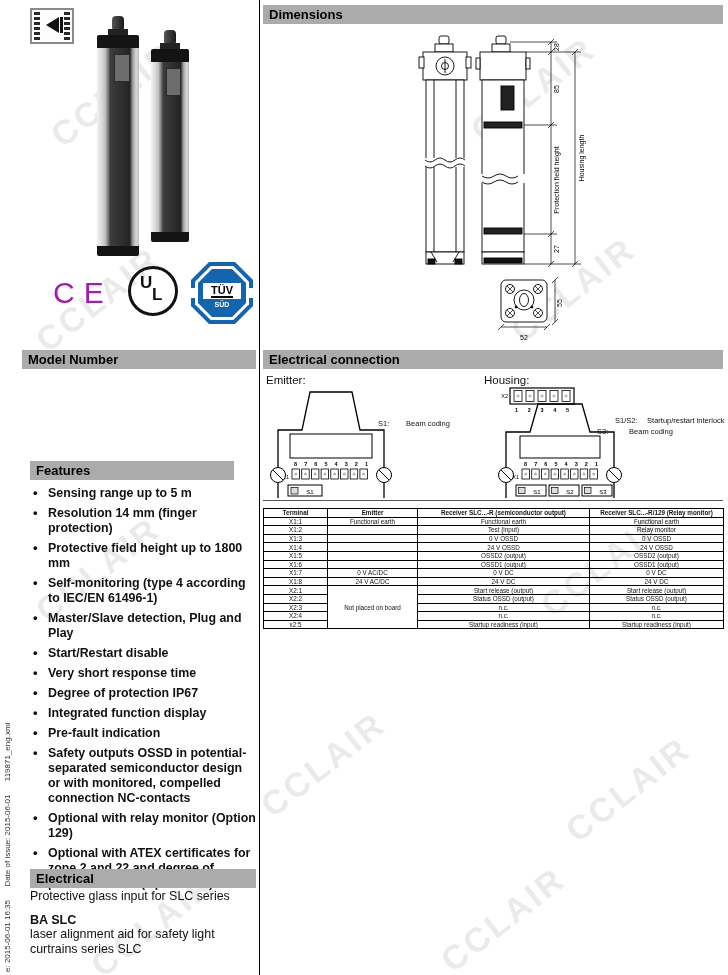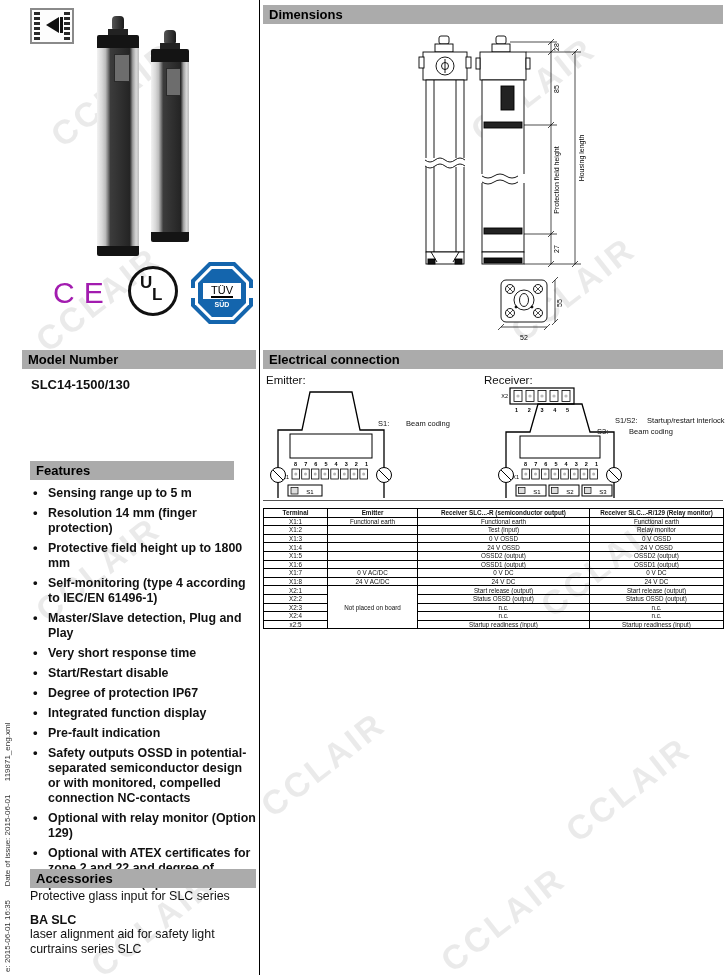--- a/index.html
+++ b/index.html
@@ -44,21 +44,21 @@
   #ul-mark .l{position:absolute;left:21px;top:16px;font-size:17px;font-weight:bold;}
   #tuv-mark{position:absolute;left:191px;top:262px;width:62px;height:62px;}
   .oct{position:absolute;clip-path:polygon(29% 0%,71% 0%,100% 29%,100% 71%,71% 100%,29% 100%,0% 71%,0% 29%);}
   #tuv-o1{left:0;top:0;width:62px;height:62px;background:#1465ad;}
   #tuv-o2{left:4px;top:4px;width:54px;height:54px;background:#fff;}
   #tuv-o3{left:7px;top:7px;width:48px;height:48px;background:#1465ad;}
   #tuv-notch-l{position:absolute;left:0;top:26px;width:5px;height:10px;background:#fff;}
   #tuv-notch-r{position:absolute;right:0;top:26px;width:5px;height:10px;background:#fff;}
   #tuv-box{position:absolute;left:12px;top:21px;width:38px;height:16px;background:#fff;
       display:flex;align-items:center;justify-content:center;}
-  #tuv-box span{font-size:11px;font-weight:normal;color:#000;border-bottom:2px solid #000;line-height:12px;}
+  #tuv-box span{font-size:11px;font-weight:bold;color:#000;border-bottom:2px solid #000;line-height:12px;}
   #tuv-sud{position:absolute;left:0;top:39px;width:62px;text-align:center;font-size:7px;
       font-weight:bold;color:#fff;}
   
   .model-name{font-size:13px;font-weight:bold;}
   .body-text{font-size:12.4px;line-height:15px;}
   ul.features{margin:0;padding:0;list-style:none;}
   ul.features li{position:relative;padding-left:18px;margin-bottom:5px;font-size:12.4px;line-height:15px;}
   ul.features li::before{content:"•";position:absolute;left:3px;top:-1px;font-size:13px;}
   .acc-name{font-size:12.6px;font-weight:bold;margin-top:9px;}
   
@@ -131,40 +131,39 @@
     <div id="tuv-o3" class="oct"></div>
     <div id="tuv-notch-l"></div>
     <div id="tuv-notch-r"></div>
     <div id="tuv-box">
         <span>TÜV</span>
       </div>
     <div id="tuv-sud">SÜD</div>
   </div>
 
   <div class="bar" style="left:22px;top:350px;width:234px;">Model Number</div>
-  <div class="abs model-name" style="left:31px;top:377px;width:224px;">SLC14-1500/130</div>
 
   <div class="bar" style="left:30px;top:461px;width:204px;">Features</div>
   <ul class="features abs" style="left:30px;top:486px;width:226px;font-weight:bold;">
     <li><span>Sensing range up to 5 m</span></li>
     <li><span>Resolution 14 mm (finger protection)</span></li>
     <li><span>Protective field height up to 1800 mm</span></li>
     <li><span>Self-monitoring (type 4 according to IEC/EN 61496-1)</span></li>
     <li><span>Master/Slave detection, Plug and Play</span></li>
+    <li><span>Start/Restart disable</span></li>
     <li><span>Very short response time</span></li>
-    <li><span>Start/Restart disable</span></li>
     <li><span>Degree of protection IP67</span></li>
     <li><span>Integrated function display</span></li>
     <li><span>Pre-fault indication</span></li>
     <li><span>Safety outputs OSSD in potential-separated semiconductor design or with monitored, compelled connection NC-contacts</span></li>
     <li><span>Optional with relay monitor (Option 129)</span></li>
     <li><span>Optional with ATEX certificates for zone 2 and 22 and degree of protection IP66 (Option 187)</span></li>
   </ul>
 
-  <div class="bar" style="left:30px;top:869px;width:226px;">Accessories</div>
+  <div class="bar" style="left:30px;top:869px;width:226px;">Electrical</div>
   <div class="abs" style="left:30px;top:889px;width:226px;">
     <div class="body-text">Protective glass input for SLC series</div>
     <div class="acc-name">BA SLC</div>
     <div class="body-text">laser alignment aid for safety light curtrains series SLC</div>
   </div>
 
   <div class="bar" style="left:263px;top:5px;width:460px;">Dimensions</div>
 
   <svg class="abs" style="left:263px;top:28px;" width="460" height="318" viewBox="0 0 460 318">
     <g stroke="#000" stroke-width="0.9" fill="#fff">
@@ -242,21 +241,21 @@
         <path d="M235,302 l6,-6 M281,302 l6,-6" fill="none"></path>
         <line x1="292" y1="252" x2="292" y2="294"></line>
         <path d="M289,255 l6,-6 M289,297 l6,-6" fill="none"></path>
       </g>
     </g>
   </svg>
 
   <div class="bar" style="left:263px;top:350px;width:460px;">Electrical connection</div>
 
   <div class="conn-label" style="left:266px;top:374px;">Emitter:</div>
-  <div class="conn-label" style="left:484px;top:374px;">Receiver:</div>
+  <div class="conn-label" style="left:484px;top:374px;">Housing:</div>
 
   <svg class="abs" style="left:266px;top:388px;" width="130" height="112" viewBox="0 0 130 112">
     <path d="M12,110 L12,42 L36,42 L44,4 L86,4 L94,42 L118,42 L118,110" fill="#fff" stroke="#000" stroke-width="1.3"></path>
     <rect x="24" y="46" width="82" height="24" fill="#fff" stroke="#000" stroke-width="1"></rect>
     <text x="65" y="78" font-size="5.5" font-weight="bold" text-anchor="middle" textLength="74">8 7 6 5 4 3 2 1</text>
     <g fill="#fff" stroke="#000" stroke-width="0.8">
       <rect x="26" y="81" width="7.5" height="10"></rect>
         <rect x="35.7" y="81" width="7.5" height="10"></rect>
       <rect x="45.4" y="81" width="7.5" height="10"></rect>
         <rect x="55.1" y="81" width="7.5" height="10"></rect>

